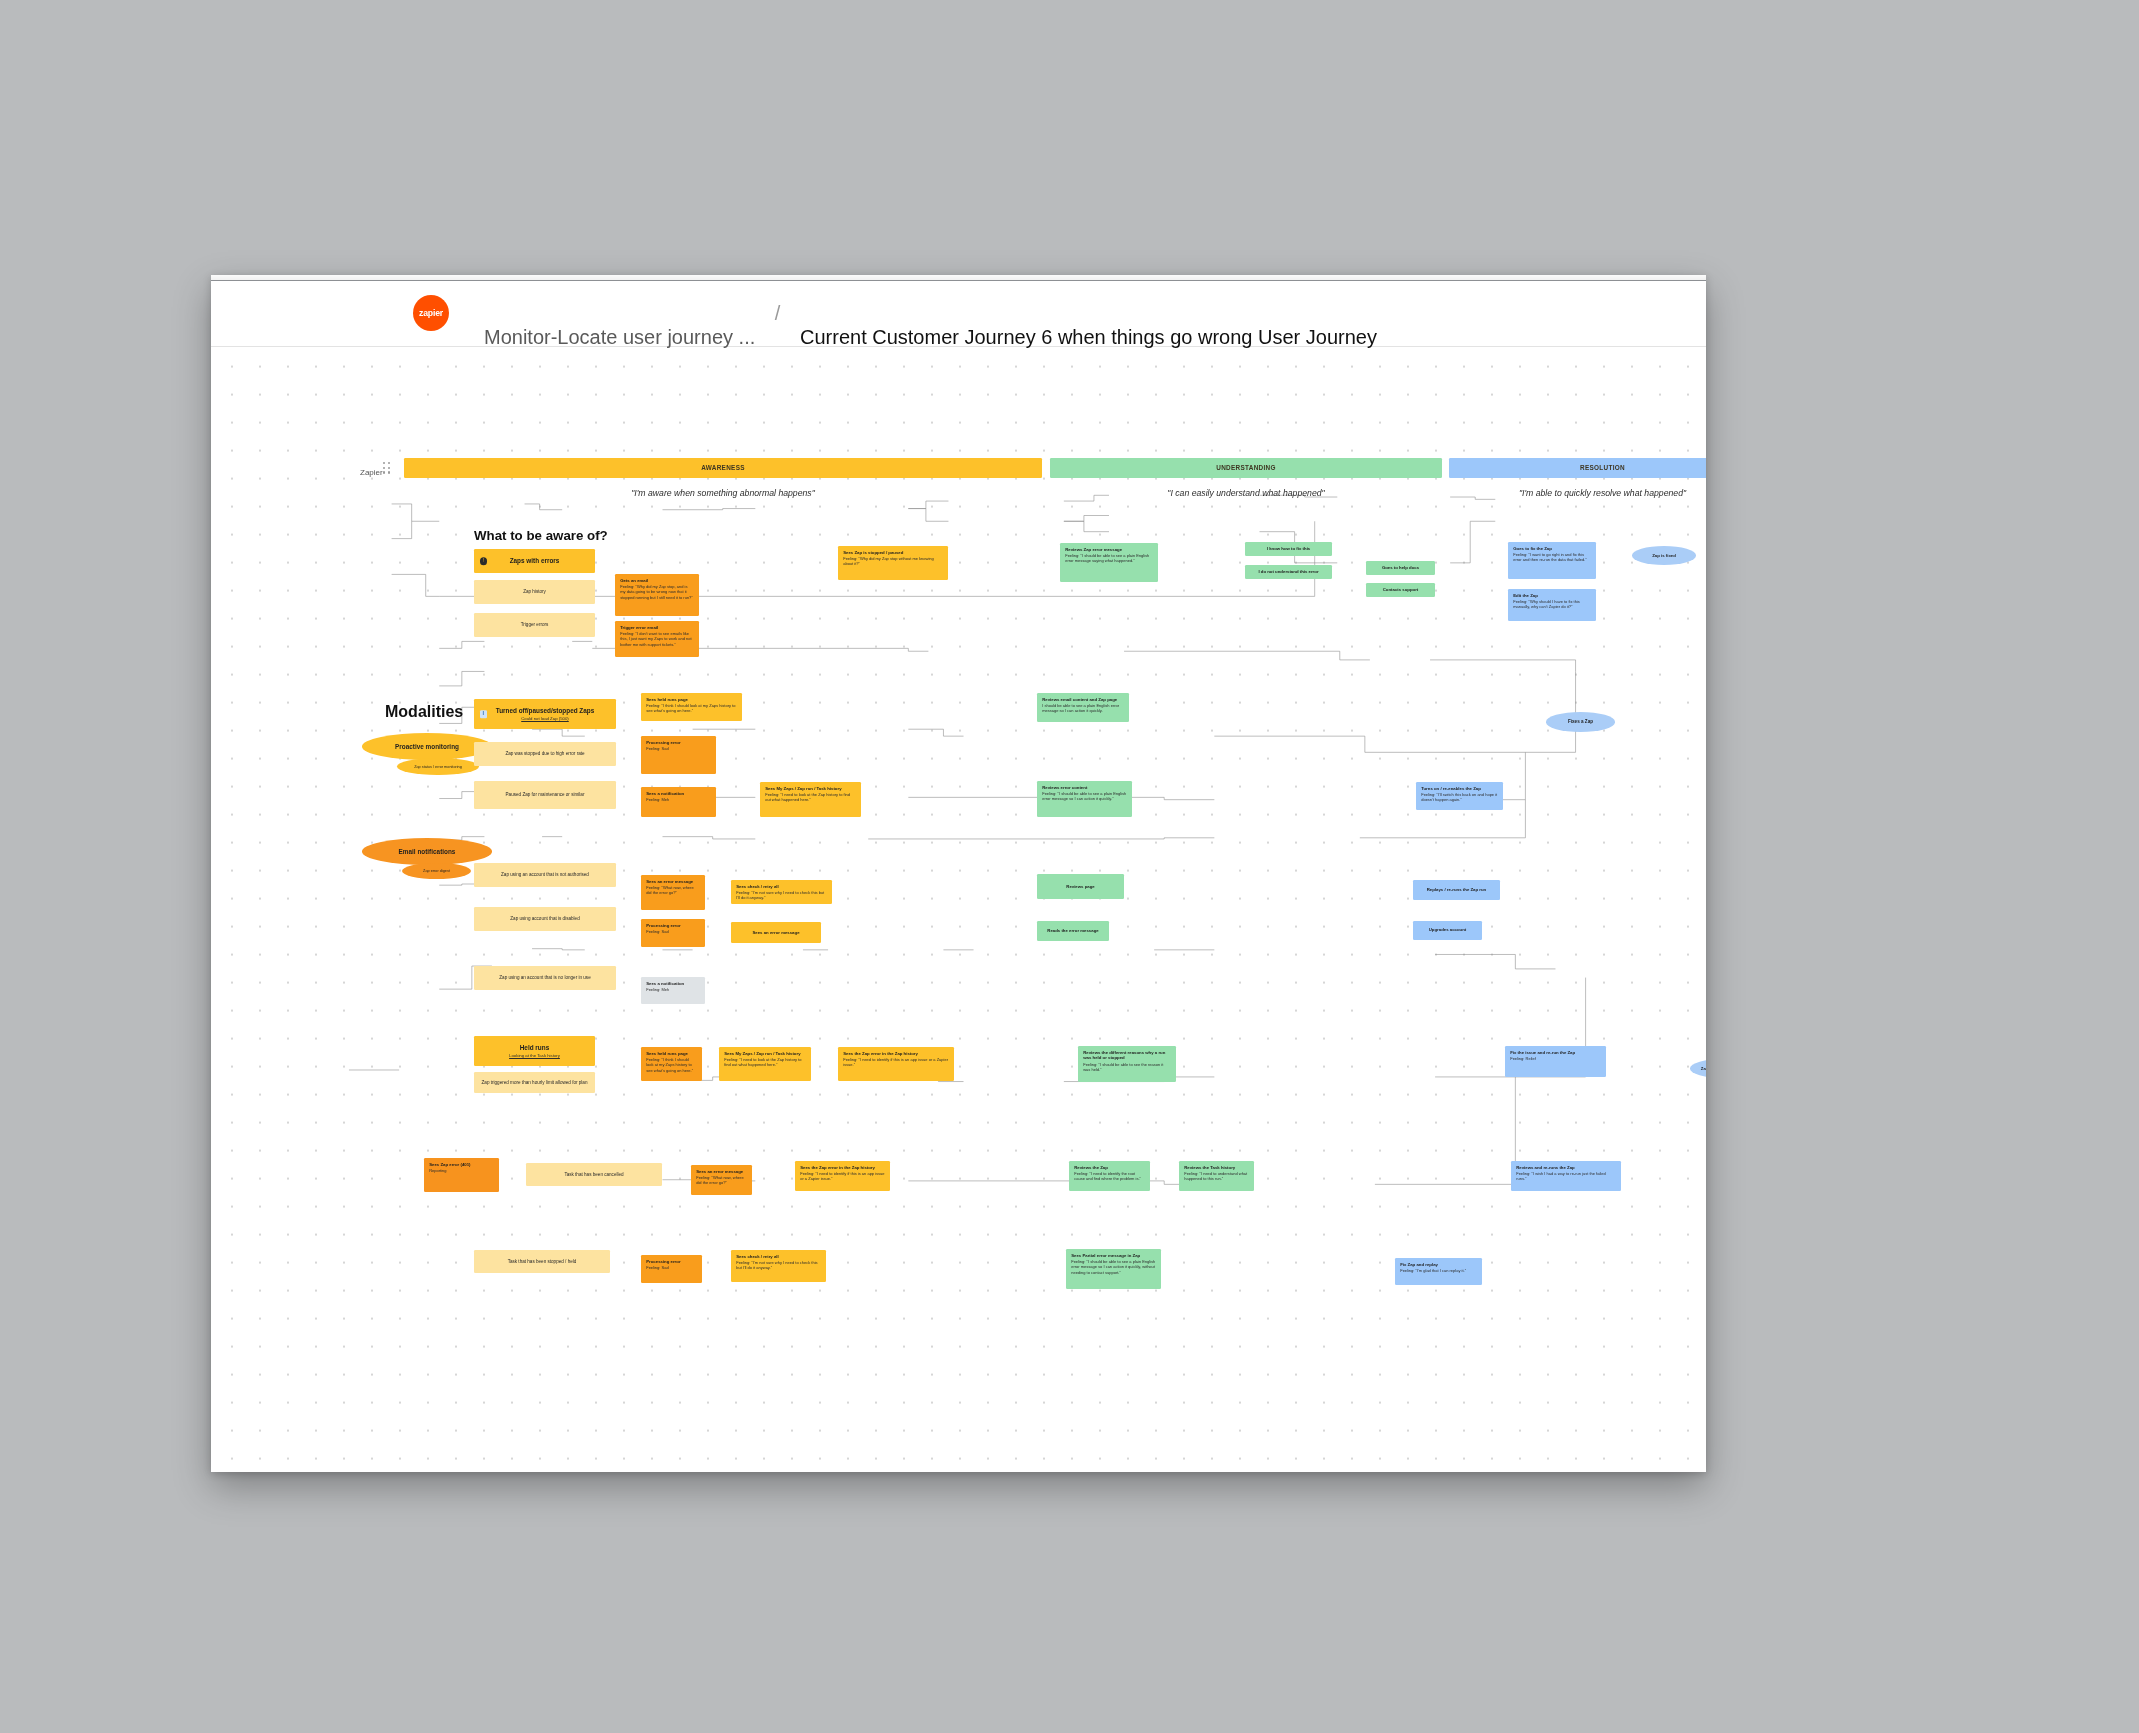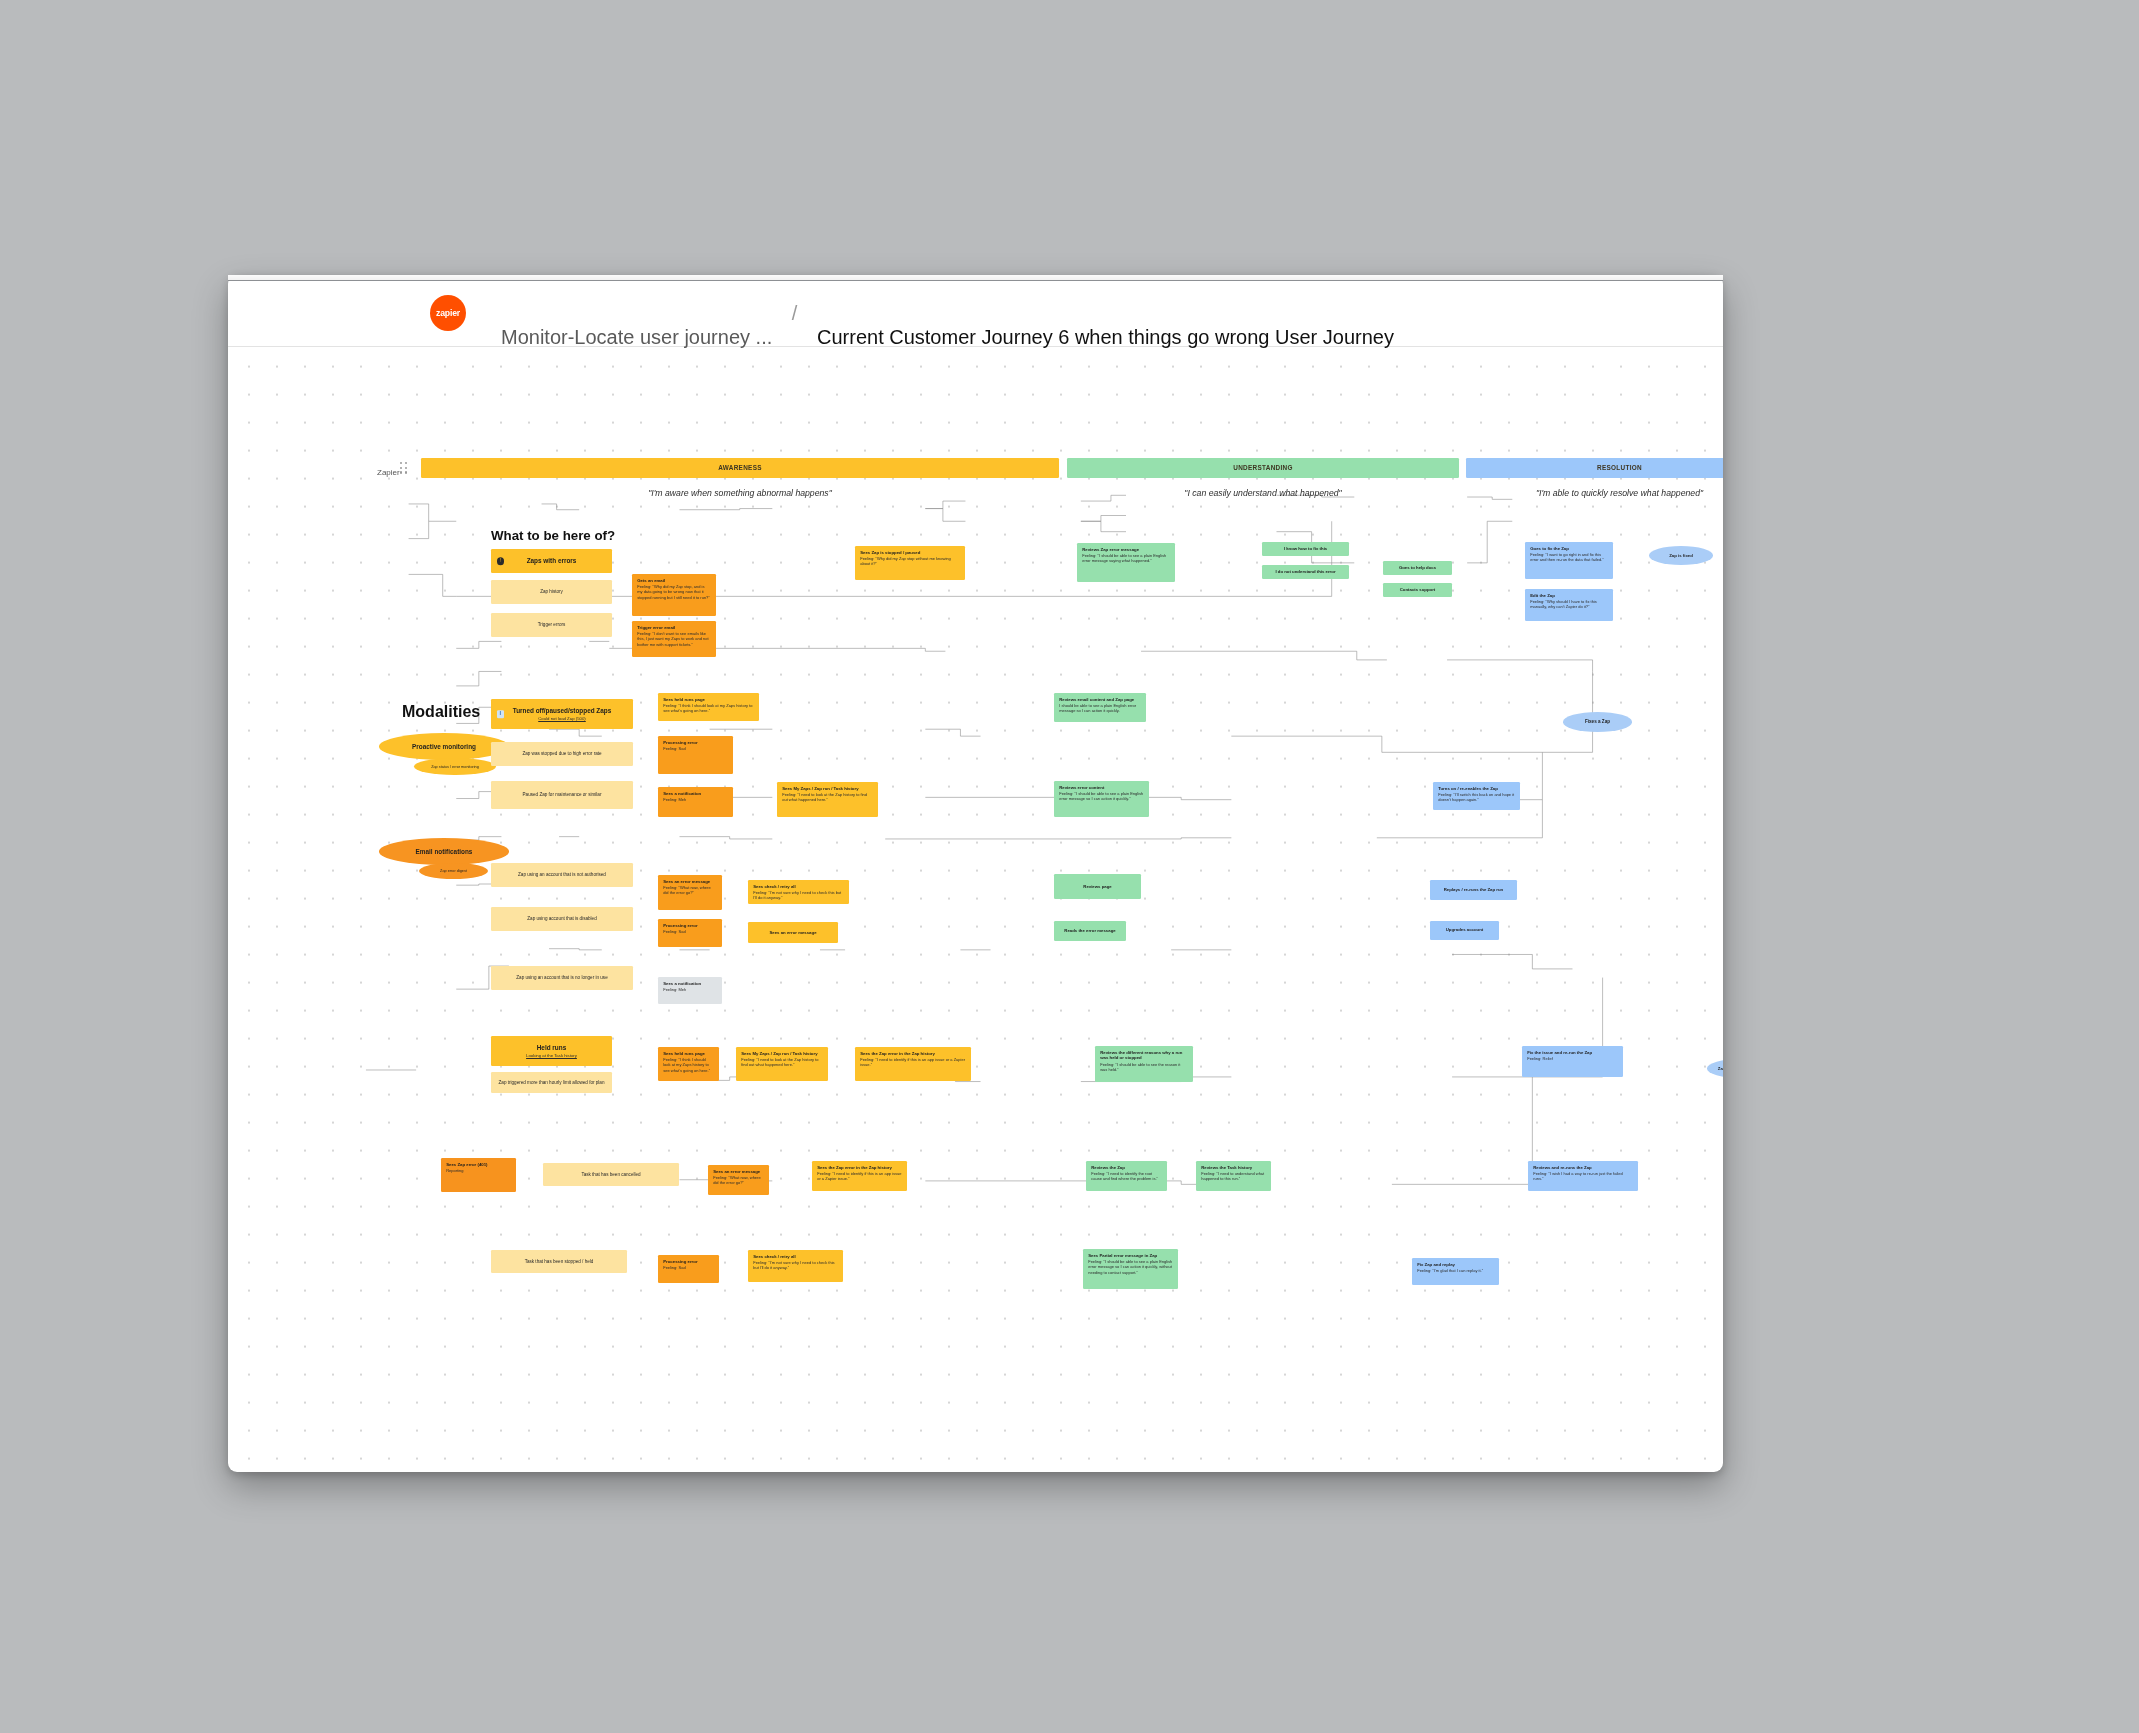--- a/index.html
+++ b/index.html
@@ -6,25 +6,24 @@
   html,body { width:2140px; height:1733px; }
   body {
     background:#b9bbbd;
     font-family:"Liberation Sans", sans-serif;
     overflow:hidden;
   }
 
   
   #window {
     position:absolute;
-    left:228px; top:275px;
+    left:211px; top:275px;
     width:1495px; height:1197px;
     background:#ffffff;
     box-shadow:0 15px 35px rgba(0,0,0,.30), 0 2.3px 8px rgba(0,0,0,.18);
-    border-radius:9px;
   }
   #window-topstrip{
     position:absolute;left:0;top:0;width:100%;height:5.8px;
     background:linear-gradient(#fbfbfb,#f1f1f1);
     border-bottom:0.6px solid #8d9094;
   }
 
   
   #header {
     position:absolute;left:0;top:5.8px;width:100%;height:66px;
@@ -244,21 +243,21 @@
       <span>UNDERSTANDING</span>
     </div>
     <div class="phase-bar" style="left:1238px;top:110px;width:307px;background:#9cc7fa">
       <span>RESOLUTION</span>
     </div>
 
     <div class="phase-quote" style="left:193px;top:140px;width:638px">"I'm aware when something abnormal happens"</div>
     <div class="phase-quote" style="left:839px;top:140px;width:392px">"I can easily understand what happened"</div>
     <div class="phase-quote" style="left:1238px;top:140px;width:307px">"I'm able to quickly resolve what happened"</div>
 
-    <div class="section-title" style="left:263px;top:180px">What to be here of?</div>
+    <div class="section-title" style="left:263px;top:180px">What to be aware of?</div>
     <div class="section-title" style="left:174px;top:355px;font-size:16px">Modalities</div>
 
     <div class="ellipse amber big" style="left:151px;top:385px;width:130px;height:26.6px">
       <span style="font-size:6.4px">Proactive monitoring</span>
     </div>
     <div class="ellipse amber small" style="left:186px;top:410px;width:82px;height:17.3px">
       <span>Zap status / error monitoring</span>
     </div>
     <div class="ellipse orange big" style="left:151px;top:490px;width:130px;height:26.6px">
       <span style="font-size:6.4px">Email notifications</span>

